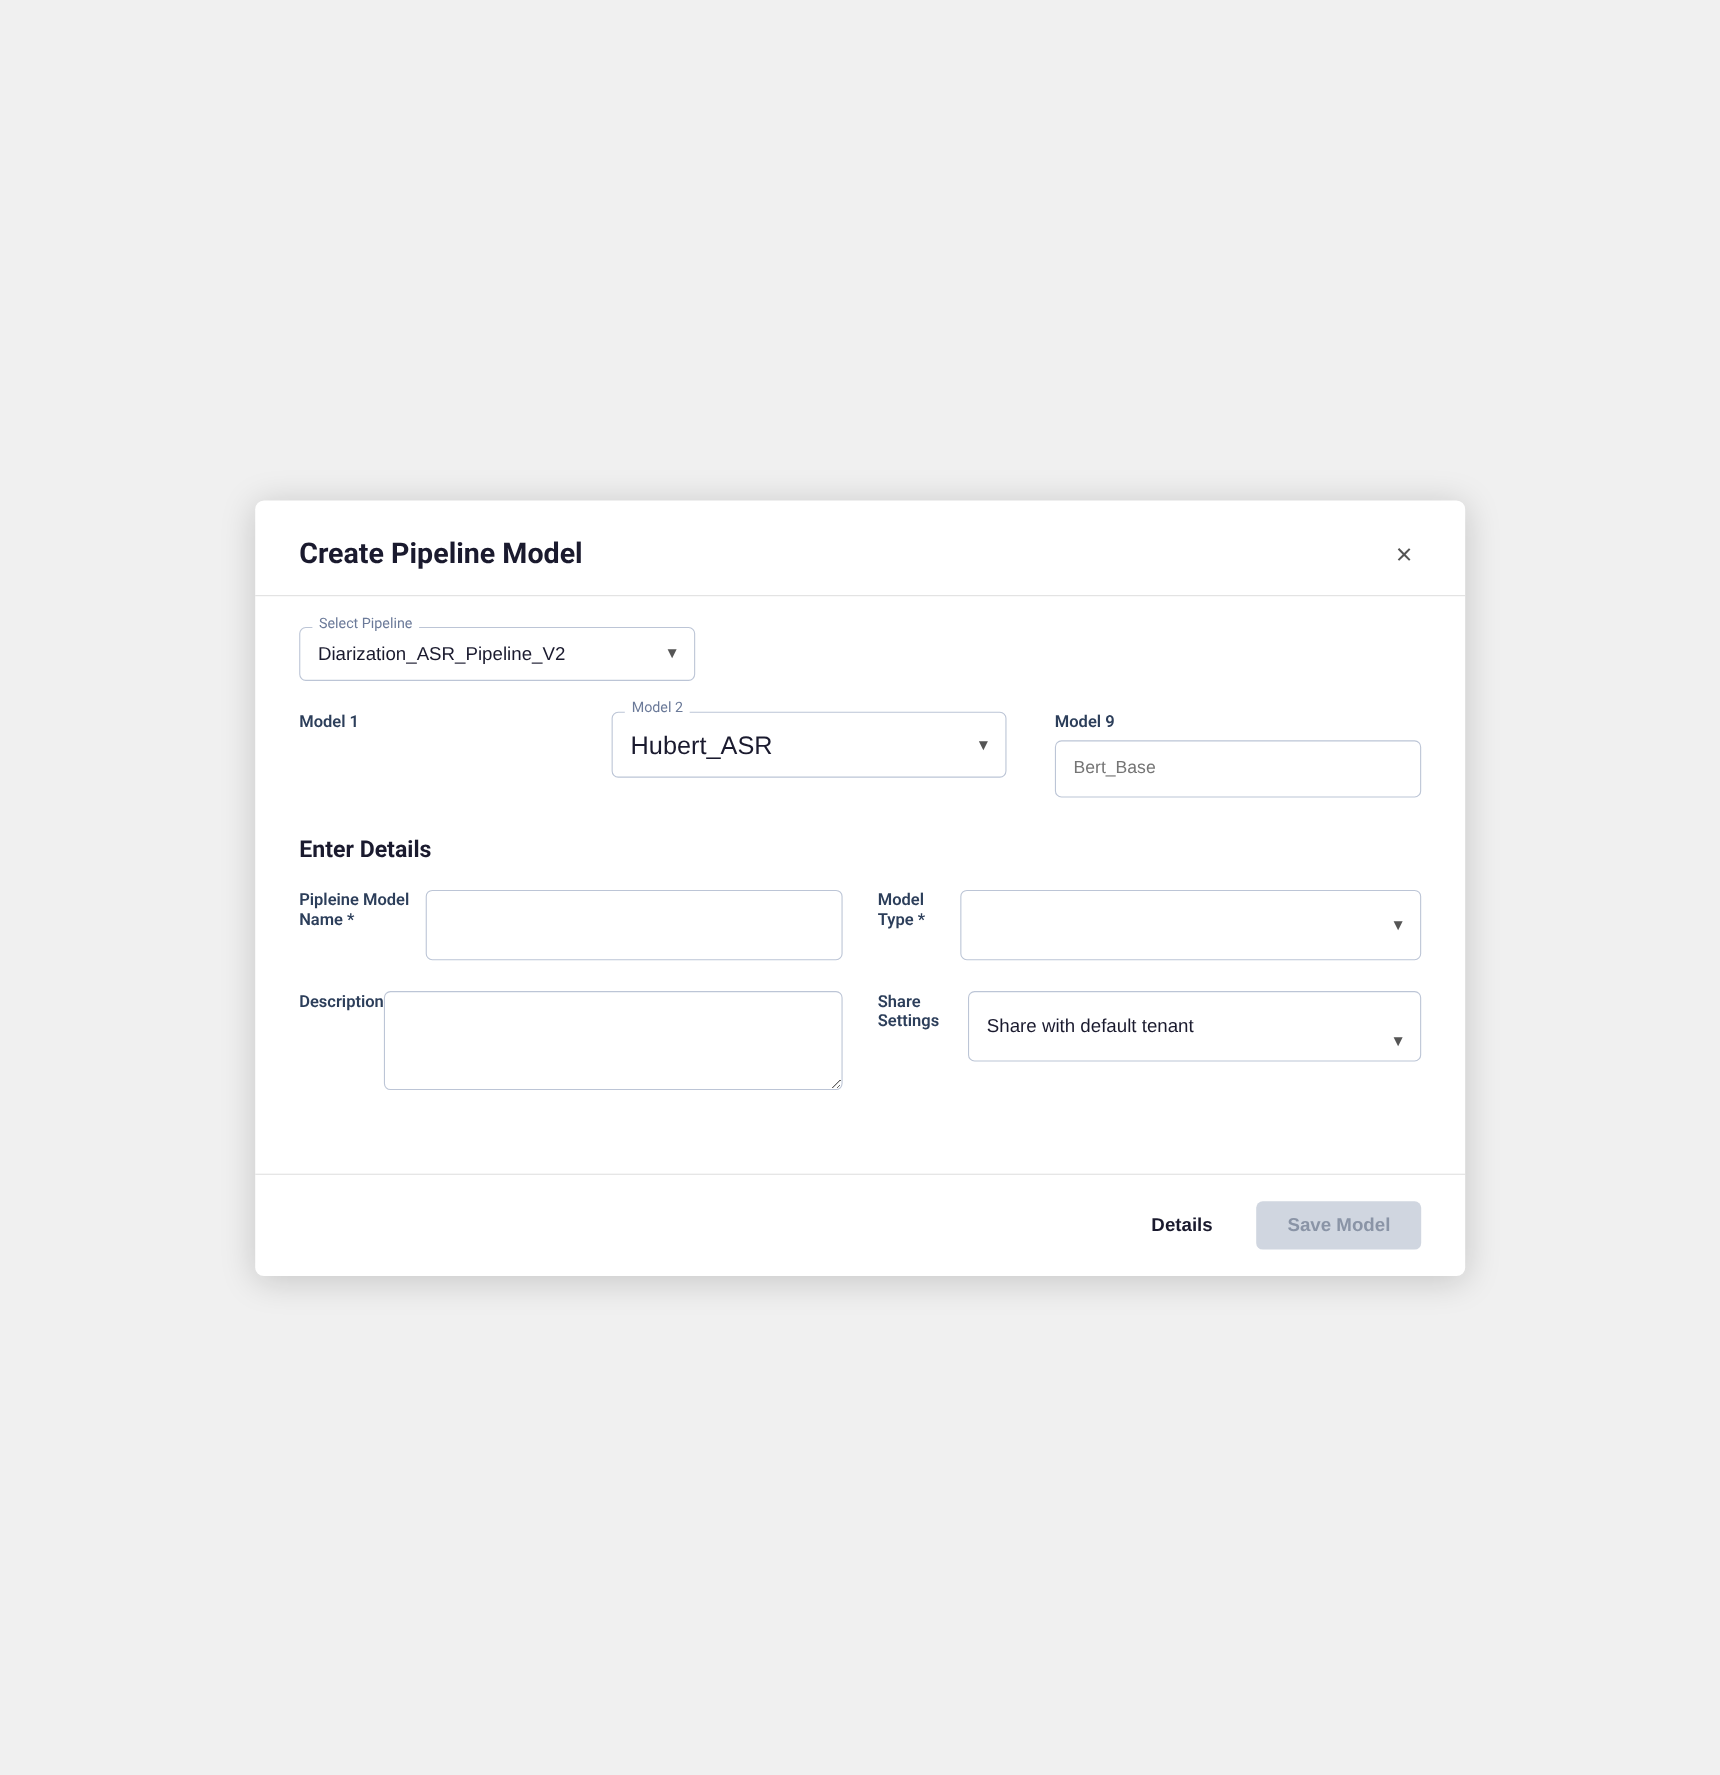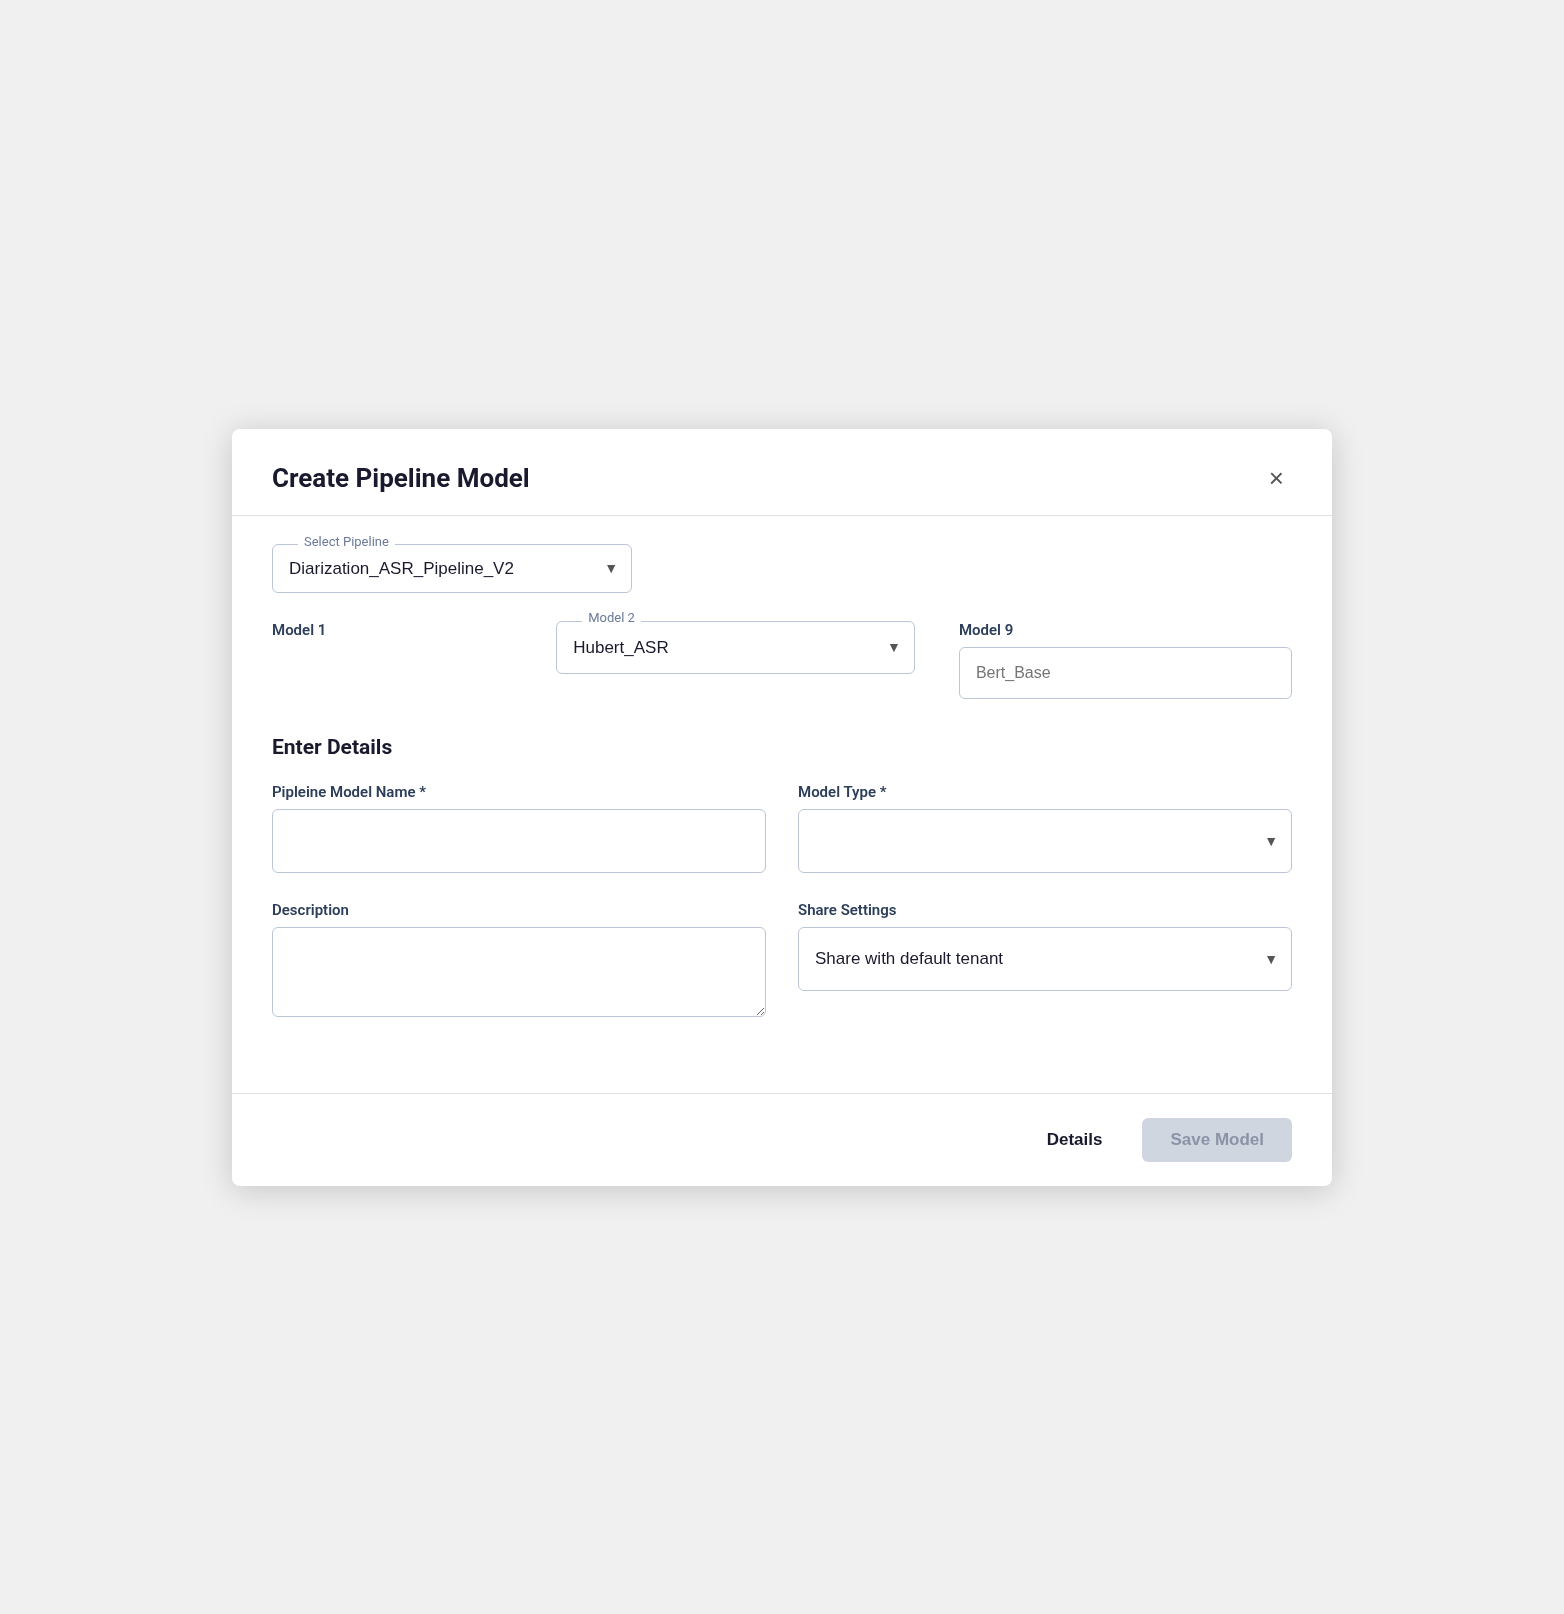--- a/index.html
+++ b/index.html
@@ -62,21 +62,21 @@
     }
 
     
     .pipeline-select-container {
       margin-bottom: 28px;
     }
 
     .floating-label {
       position: absolute;
       top: -10px;
-      left: 26px;
+      left: 12px;
       background: #fff;
       padding: 0 6px;
       font-size: 13px;
       color: #6b7a99;
       z-index: 1;
     }
 
     .select-input {
       appearance: none;
       -webkit-appearance: none;
@@ -171,21 +171,21 @@
 
     .form-row {
       display: flex;
       gap: 32px;
       margin-bottom: 28px;
     }
 
     .form-col {
       flex: 1;
       display: flex;
-      flex-direction: column;
+      flex-direction: row;
     }
 
     .form-label {
       font-size: 15px;
       font-weight: 600;
       color: #2c3e5a;
       margin-bottom: 8px;
     }
 
     .text-input {
@@ -296,21 +296,21 @@
 
     <div class="models-row">
 
       <div class="model-field model1">
         <span class="model-label">Model 1</span>
       </div>
 
       <div class="model-field model2">
         <div class="model-select-wrapper">
           <span class="floating-label">Model 2</span>
-          <select class="select-input" style="width:100%; font-size:17px; padding: 16px 44px 16px 16px;">
+          <select class="select-input" style="width:100%; font-size:23px; padding: 16px 44px 16px 16px;">
             <option>Hubert_ASR</option>
           </select>
           <span class="select-arrow">▼</span>
         </div>
       </div>
 
       <div class="model-field model3">
         <span class="model-label">Model 9</span>
         <input class="model-input" type="text" placeholder="Bert_Base" style="">
       </div>

